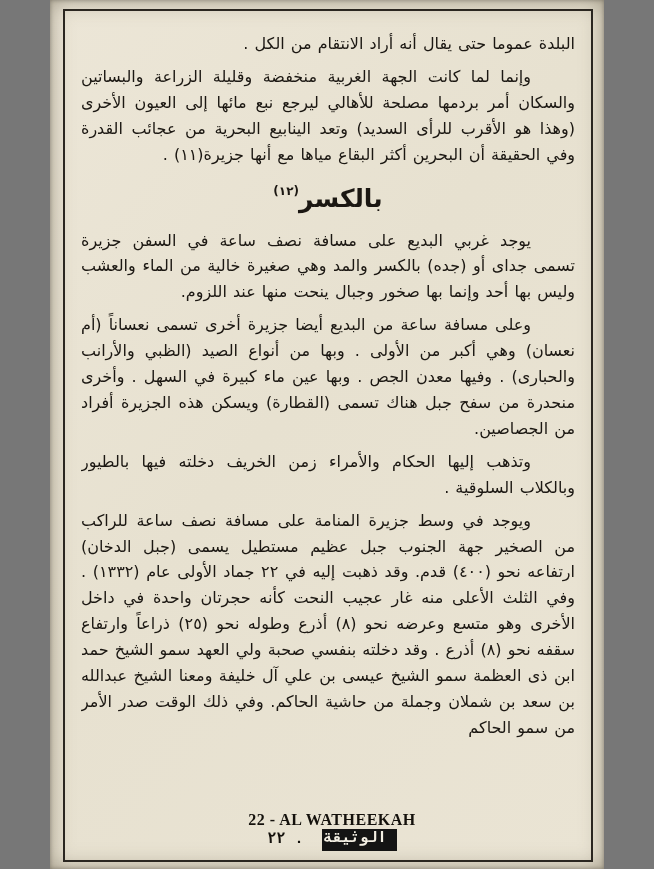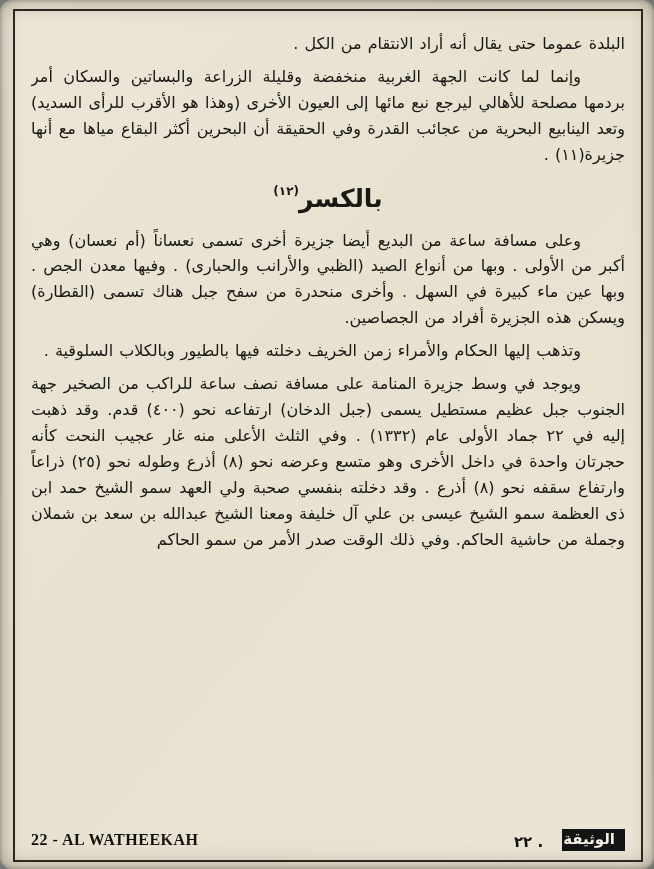--- a/index.html
+++ b/index.html
@@ -2,30 +2,29 @@
 <html lang="ar"><head>
 <meta charset="utf-8">
 <style>
   html, body {
     margin: 0;
     padding: 0;
     background: #777;
   }
   .page {
     position: relative;
-    width: 654px;
+    width: 554px;
     height: 869px;
     margin: 0 auto;
     box-sizing: border-box;
     background: linear-gradient(130deg, #ece6d7 0%, #e7e1d0 45%, #eae4d4 100%);
     box-shadow: inset 0 0 22px rgba(85, 75, 55, 0.5), inset 0 0 4px rgba(0,0,0,0.35);
     overflow: hidden;
     font-family: "DejaVu Sans", sans-serif;
     color: #1b1712;
-    border-radius: 12px;
   }
   .frame {
     position: absolute;
     top: 9px;
     left: 13px;
     right: 11px;
     bottom: 7px;
     border: 2px solid #2a2620;
   }
   .content {
@@ -57,42 +56,44 @@
     letter-spacing: 0.5px;
   }
   sup.fn {
     font-size: 12px;
     font-weight: bold;
     position: relative;
     top: -2px;
   }
   .footer {
     position: absolute;
-    left: 16px;
+    left: 24px;
     right: 16px;
     bottom: 9px;
     display: flex;
     justify-content: space-between;
     align-items: center;
     direction: ltr;
+    flex-direction: column;
   }
   .footer-left {
     font-family: "Liberation Serif", "DejaVu Serif", serif;
     font-weight: bold;
     font-size: 16px;
     letter-spacing: 0.5px;
     color: #14110c;
   }
   .footer-right {
     display: flex;
-    align-items: flex-end;
+    align-items: flex-start;
     gap: 19px;
     font-size: 15px;
     font-weight: bold;
     color: #14110c;
+    font-family: Liberation Mono, monospace;
   }
   .journal-badge {
     display: inline-block;
     background: #141414;
     color: #f3efe3;
     font-size: 15px;
     font-weight: bold;
     padding: 2px 10px 4px 1px;
     line-height: 1.1;
   }
@@ -104,20 +105,21 @@
   <div class="frame">
 
     <div class="content">
 
       <p class="para no-indent">البلدة عموما حتى يقال أنه أراد الانتقام من الكل .</p>
 
       <p class="para">وإنما لما كانت الجهة الغربية منخفضة وقليلة الزراعة والبساتين والسكان أمر بردمها مصلحة للأهالي ليرجع نبع مائها إلى العيون الأخرى (وهذا هو الأقرب للرأى السديد) وتعد الينابيع البحرية من عجائب القدرة وفي الحقيقة أن البحرين أكثر البقاع مياها مع أنها جزيرة(١١) .</p>
 
       <h2 class="heading"><span>بالكسر</span><sup class="fn">(١٢)</sup></h2>
 
+      <p class="para">يوجد غربي البديع على مسافة نصف ساعة في السفن جزيرة تسمى جداى أو (جده) بالكسر والمد وهي صغيرة خالية من الماء والعشب وليس بها أحد وإنما بها صخور وجبال ينحت منها عند اللزوم.</p>
 
       <p class="para">وعلى مسافة ساعة من البديع أيضا جزيرة أخرى تسمى نعساناً (أم نعسان) وهي أكبر من الأولى . وبها من أنواع الصيد (الظبي والأرانب والحبارى) . وفيها معدن الجص . وبها عين ماء كبيرة في السهل . وأخرى منحدرة من سفح جبل هناك تسمى (القطارة) ويسكن هذه الجزيرة أفراد من الجصاصين.</p>
 
       <p class="para">وتذهب إليها الحكام والأمراء زمن الخريف دخلته فيها بالطيور وبالكلاب السلوقية .</p>
 
 
       <p class="para">ويوجد في وسط جزيرة المنامة على مسافة نصف ساعة للراكب من الصخير جهة الجنوب جبل عظيم مستطيل يسمى (جبل الدخان) ارتفاعه نحو (٤٠٠) قدم. وقد ذهبت إليه في ٢٢ جماد الأولى عام (١٣٣٢) . وفي الثلث الأعلى منه غار عجيب النحت كأنه حجرتان واحدة في داخل الأخرى وهو متسع وعرضه نحو (٨) أذرع وطوله نحو (٢٥) ذراعاً وارتفاع سقفه نحو (٨) أذرع . وقد دخلته بنفسي صحبة ولي العهد سمو الشيخ حمد ابن ذى العظمة سمو الشيخ عيسى بن علي آل خليفة ومعنا الشيخ عبدالله بن سعد بن شملان وجملة من حاشية الحاكم. وفي ذلك الوقت صدر الأمر من سمو الحاكم</p>
 
     </div>
 

